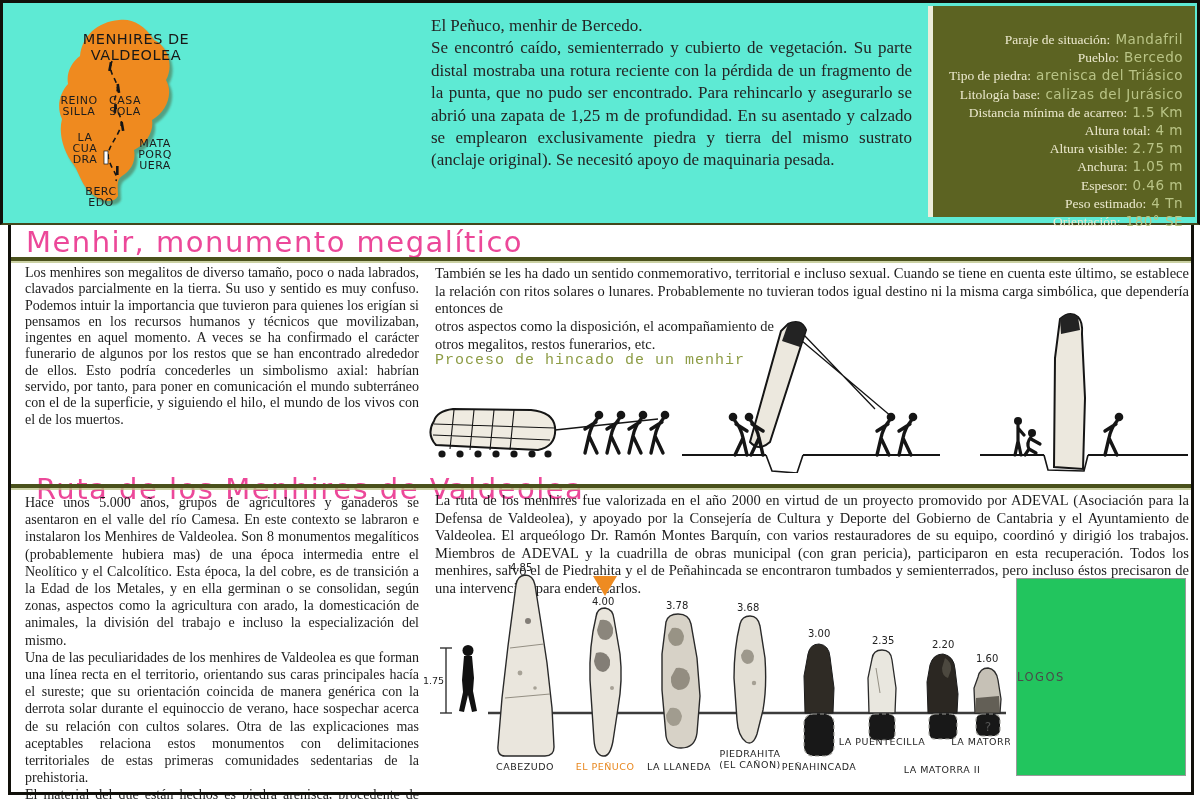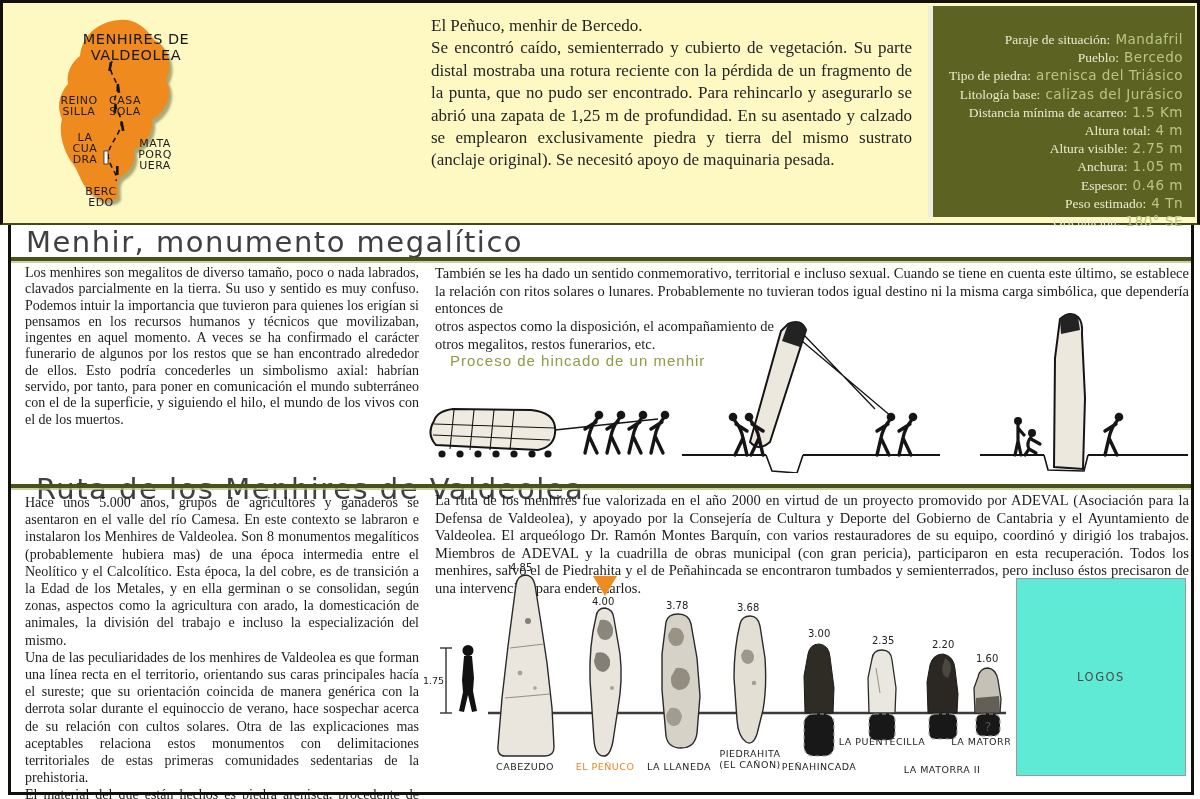--- a/index.html
+++ b/index.html
@@ -1,19 +1,19 @@
 <!DOCTYPE html>
 <html><head>
 <meta charset="utf-8">
 <style>
   html,body{margin:0;padding:0;background:#9a9a9a;}
   .page{position:relative;width:1200px;height:799px;background:#ffffff;overflow:hidden;
         font-family:"Liberation Serif",serif;color:#1c1c1c;}
   
-  .hdr{position:absolute;left:0;top:0;width:1200px;height:225px;background:#fef9c3;
+  .hdr{position:absolute;left:0;top:0;width:1200px;height:225px;background:#5eead4;
        border-top:3px solid #11100a;border-left:3px solid #11100a;border-right:3px solid #11100a;
        border-bottom:2px solid #43471c;box-sizing:border-box;}
   .map-svg{position:absolute;left:16px;top:4px;}
   .big-title{position:absolute;left:203px;top:90px;width:234px;text-align:center;
        font-family:"DejaVu Sans",sans-serif;font-size:44px;line-height:54px;color:#141414;
        letter-spacing:1px;text-shadow:3px 3px 0 #f6f3da;}
   .intro{position:absolute;left:428px;top:12px;width:481px;font-size:17px;line-height:22.4px;
        text-align:justify;color:#242424;}
   .intro p{margin:0;}
   .facts{position:absolute;left:925px;top:3px;width:267px;height:211px;background:#5c6322;
@@ -23,36 +23,36 @@
   .fact-value{font-family:"DejaVu Sans",sans-serif;font-size:13.5px;color:#b9c486;
        letter-spacing:.5px;margin-left:5px;}
   
   .frame{position:absolute;left:8px;top:225px;width:1186px;height:570px;
        border-left:3px solid #11100a;border-right:3px solid #11100a;border-bottom:3px solid #11100a;
        box-sizing:border-box;pointer-events:none;}
   .rule{position:absolute;left:8px;width:1186px;height:0;border-top:4px solid #4a511c;
        box-shadow:0 2px 0 rgba(185,194,134,.75);}
   #rule1{top:257px;} #rule2{top:484px;}
   .section-heading{position:absolute;left:26px;font-family:"DejaVu Sans",sans-serif;
-       font-size:29px;letter-spacing:1.5px;color:#404040;}
+       font-size:29px;letter-spacing:1.5px;color:#ec4899;}
   #sh1{top:225px;} #sh2{top:472px;margin-left:10px;}
   .jcol{position:absolute;text-align:justify;}
   .jcol p{margin:0;}
   #s1-left{left:25px;top:265px;width:394px;font-size:14px;line-height:16.3px;}
   #s1-right-a{left:435px;top:265px;width:754px;font-size:14.5px;line-height:17.5px;}
   #s1-right-b{left:435px;top:318px;width:340px;font-size:14.5px;line-height:17.5px;text-align:left;}
-  .caption{position:absolute;left:450px;top:352px;font-family:Liberation Sans, sans-serif;
+  .caption{position:absolute;left:435px;top:352px;font-family:Liberation Mono, monospace;
        font-size:15px;letter-spacing:1px;color:#8d9c45;}
   #s2-left{left:25px;top:494px;width:394px;font-size:14px;line-height:17.2px;}
   #s2-right{left:435px;top:492px;width:754px;font-size:14.5px;line-height:17.6px;}
   .illus{position:absolute;left:420px;top:303px;}
   .chart{position:absolute;left:420px;top:558px;}
   .svg-hand{font-family:"DejaVu Sans",sans-serif;}
-  .logos-box{position:absolute;left:1016px;top:578px;width:168px;height:196px;background:#5eead4;
-       border:1px solid #9a9a9a;display:flex;align-items:center;justify-content:center;
+  .logos-box{position:absolute;left:1016px;top:578px;width:168px;height:196px;background:#22c55e;
+       border:1px solid #9a9a9a;display:flex;align-items:center;
        font-family:"DejaVu Sans",sans-serif;font-size:11.5px;letter-spacing:1.5px;color:#4a4a4a;}
   .watermark{position:absolute;left:36px;top:744px;font-family:"DejaVu Sans",sans-serif;
        font-size:41px;font-weight:700;letter-spacing:1px;color:#ffffff;
        -webkit-text-stroke:2px #000;text-shadow:1px 1px 0 #000,-1px -1px 0 #000,1px -1px 0 #000,-1px 1px 0 #000;}
 </style>
 </head>
 <body>
 
 <div class="page">
 

